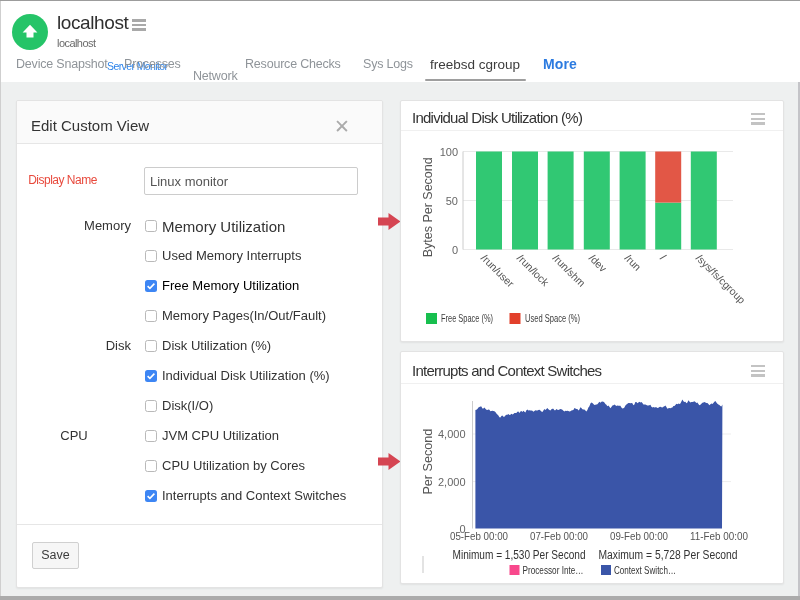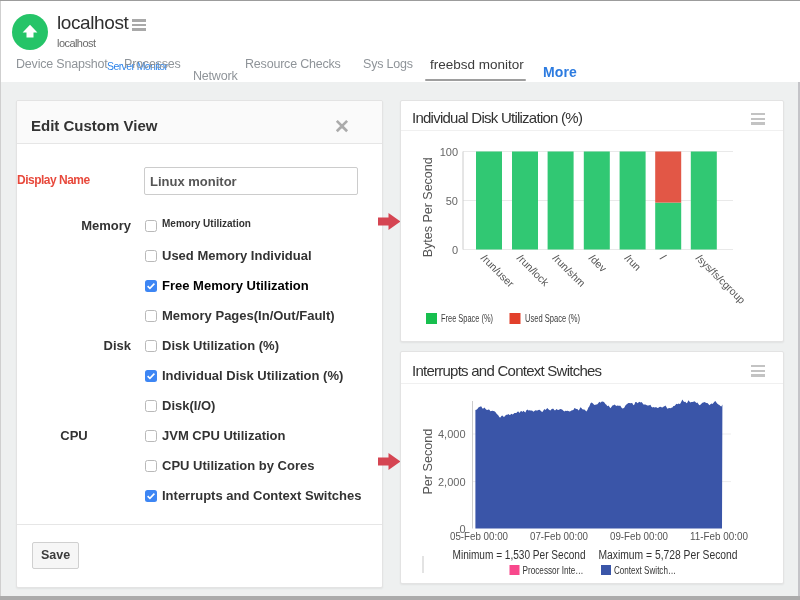--- a/index.html
+++ b/index.html
@@ -27,36 +27,36 @@
   <div style="height:2.5px;background:#a9a9a9;"></div>
 </div>
 <div class="abs" style="left:57px;top:36.5px;font-size:11px;letter-spacing:-0.55px;color:#6b6b6b;">localhost</div>
 <div class="abs" style="left:107px;top:36.5px;font-size:10.5px;letter-spacing:-0.6px;color:#2c83ea;margin-top:23px;">Server Monitor</div>
 
 <div class="tab" style="left:16px;">Device Snapshot</div>
 <div class="tab" style="left:124px;">Processes</div>
 <div class="tab" style="left:193px;margin-top:12px;">Network</div>
 <div class="tab" style="left:245px;">Resource Checks</div>
 <div class="tab" style="left:363px;">Sys Logs</div>
-<div class="tab" style="left:430px;font-size:13.5px;letter-spacing:0;color:#3c3c3c;top:56.5px;">freebsd monitor</div>
+<div class="tab" style="left:430px;font-size:13.5px;letter-spacing:0;color:#3c3c3c;top:56.5px;">freebsd cgroup</div>
 <div class="abs" style="left:424.5px;top:78.8px;width:101px;height:2px;background:#9e9e9e;border-radius:2px;"></div>
-<div class="abs" style="left:543px;top:55.5px;font-size:14px;font-weight:bold;letter-spacing:0.1px;color:#2c7be0;margin-top:8px;">More</div>
+<div class="abs" style="left:543px;top:55.5px;font-size:14px;font-weight:bold;letter-spacing:0.1px;color:#2c7be0;">More</div>
 
-<div class="card" style="left:16px;top:100px;width:365px;height:486px;font-weight:bold;">
+<div class="card" style="left:16px;top:100px;width:365px;height:486px;">
   <div class="abs" style="left:0;top:0;width:100%;height:42px;background:#fafafa;border-bottom:1px solid #e6e6e6;border-radius:2px 2px 0 0;"></div>
   <div class="abs" style="left:14px;top:15.5px;font-size:15px;color:#333;">Edit Custom View</div>
   <div class="abs" style="left:317px;top:13.5px;font-size:19px;color:#ababab;">✕</div>
-  <div class="abs" style="left:0;top:72px;width:91px;text-align:left;font-size:12px;letter-spacing:-0.5px;color:#e8493c;">Display Name</div>
+  <div class="abs" style="left:0;top:72px;width:91px;text-align:center;font-size:12px;letter-spacing:-0.5px;color:#e8493c;">Display Name</div>
   <div class="abs" style="left:127px;top:66px;width:212px;height:26px;border:1px solid #ccc;border-radius:2px;background:#fff;"></div>
   <div class="abs" style="left:133px;top:72.5px;font-size:13px;color:#555;">Linux monitor</div>
 <div class="abs" style="left:0;top:116.5px;width:114px;text-align:right;font-size:13px;color:#333;">Memory</div>
 <div class="abs" style="left:128px;top:118.5px;width:10px;height:10px;border:1px solid #b9b9b9;border-radius:2.5px;background:#fff;"></div>
-<div class="abs" style="left:145px;top:116.5px;font-size:10px;color:#333;">Memory Utilization</div>
+<div class="abs" style="left:145px;top:116.5px;font-size:15px;color:#333;">Memory Utilization</div>
 <div class="abs" style="left:128px;top:148.5px;width:10px;height:10px;border:1px solid #b9b9b9;border-radius:2.5px;background:#fff;"></div>
-<div class="abs" style="left:145px;top:146.5px;font-size:13px;color:#333;">Used Memory Individual</div>
+<div class="abs" style="left:145px;top:146.5px;font-size:13px;color:#333;">Used Memory Interrupts</div>
 <svg class="abs" style="left:128px;top:178.5px;" width="12" height="12" viewBox="0 0 12 12">
       <rect width="12" height="12" rx="2.5" fill="#3d86f4"></rect>
       <path d="M2.6 6.2 L4.9 8.4 L9.4 3.6" stroke="#fff" stroke-width="1.6" fill="none"></path>
     </svg>
 <div class="abs" style="left:145px;top:176.5px;font-size:13px;color:#000000;">Free Memory Utilization</div>
 <div class="abs" style="left:128px;top:208.5px;width:10px;height:10px;border:1px solid #b9b9b9;border-radius:2.5px;background:#fff;"></div>
 <div class="abs" style="left:145px;top:206.5px;font-size:13px;color:#333;">Memory Pages(In/Out/Fault)</div>
 <div class="abs" style="left:0;top:236.5px;width:114px;text-align:right;font-size:13px;color:#333;">Disk</div>
 <div class="abs" style="left:128px;top:238.5px;width:10px;height:10px;border:1px solid #b9b9b9;border-radius:2.5px;background:#fff;"></div>
 <div class="abs" style="left:145px;top:236.5px;font-size:13px;color:#333;">Disk Utilization (%)</div>

